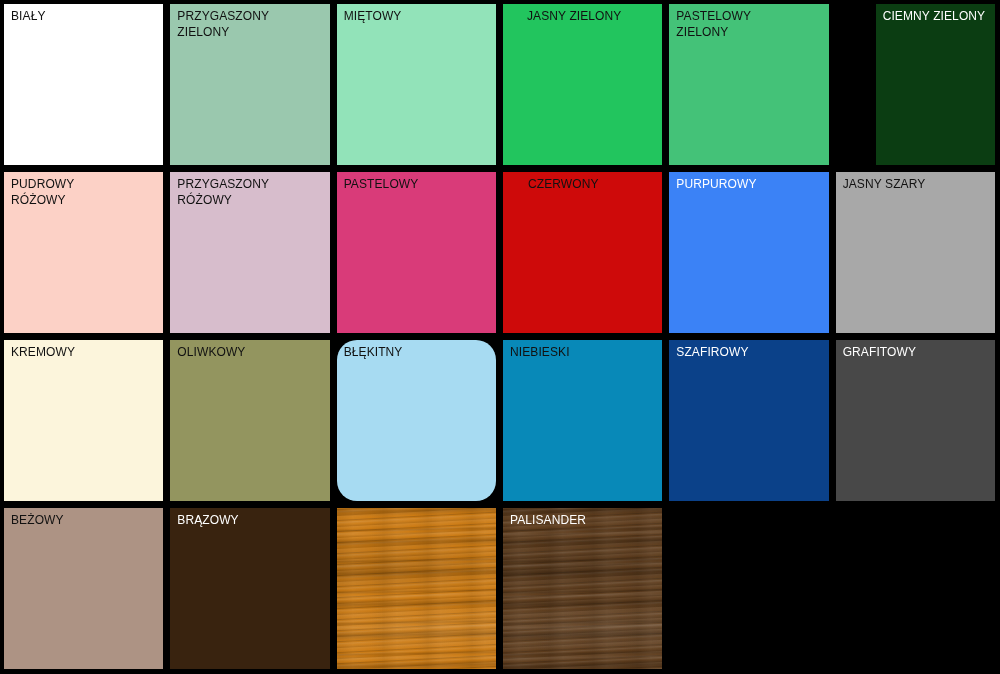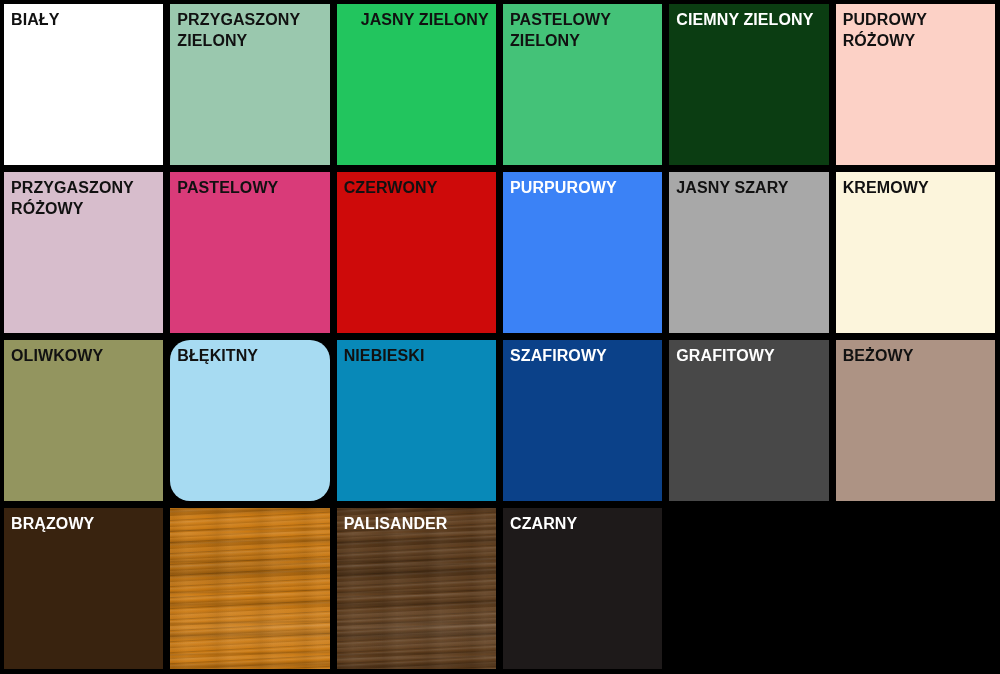--- a/index.html
+++ b/index.html
@@ -38,22 +38,22 @@
     position: absolute;
     inset: 0;
     pointer-events: none;
   }
 
   .swatch-label {
     position: relative;
     z-index: 3;
     display: block;
     padding: 5px 0 0 7px;
-    font-size: 16px;
-    font-weight: bold;
+    font-size: 12px;
+    font-weight: normal;
     line-height: 1.33;
     letter-spacing: 0.1px;
     color: #111111;
     white-space: pre-line;
     text-rendering: optimizeLegibility;
   }
   .swatch.light-text .swatch-label {
     color: #ffffff;
   }
 
@@ -119,42 +119,45 @@
 <body>
 
 <div id="palette-grid" style="background: rgb(0, 0, 0); grid-template-columns: repeat(6, 1fr); grid-template-rows: repeat(4, 1fr);">
     <div class="swatch" style="background-color: rgb(255, 255, 255);">
       <span class="swatch-label">BIAŁY</span>
     </div>
     <div class="swatch" style="background-color: rgb(154, 200, 174);">
       <span class="swatch-label">PRZYGASZONY
 ZIELONY</span>
     </div>
+    <div class="swatch" style="background-color: rgb(146, 227, 185);">
+      <span class="swatch-label">MIĘTOWY</span>
+    </div>
     <div class="swatch" style="background-color: #22c55e; padding-left: 17px;">
       <span class="swatch-label">JASNY ZIELONY</span>
     </div>
     <div class="swatch" style="background-color: rgb(68, 194, 120);">
       <span class="swatch-label">PASTELOWY
 ZIELONY</span>
     </div>
-    <div class="swatch light-text" style="background-color: rgb(11, 61, 18);">
+    <div class="swatch light-text" style="background-color: rgb(11, 61, 18); margin-left: 40px;">
       <span class="swatch-label">CIEMNY ZIELONY</span>
     </div>
     <div class="swatch" style="background-color: rgb(252, 209, 198);">
       <span class="swatch-label">PUDROWY
 RÓŻOWY</span>
     </div>
     <div class="swatch" style="background-color: rgb(215, 189, 204);">
       <span class="swatch-label">PRZYGASZONY
 RÓŻOWY</span>
     </div>
     <div class="swatch" style="background-color: rgb(217, 59, 121);">
       <span class="swatch-label">PASTELOWY</span>
     </div>
-    <div class="swatch" style="background-color: rgb(206, 10, 10);">
+    <div class="swatch" style="background-color: rgb(206, 10, 10); padding-left: 18px;">
       <span class="swatch-label">CZERWONY</span>
     </div>
     <div class="swatch light-text" style="background-color: #3b82f6;">
       <span class="swatch-label">PURPUROWY</span>
     </div>
     <div class="swatch" style="background-color: rgb(168, 168, 168);">
       <span class="swatch-label">JASNY SZARY</span>
     </div>
     <div class="swatch" style="background-color: rgb(252, 245, 220);">
       <span class="swatch-label">KREMOWY</span>
@@ -184,16 +187,13 @@
       <span class="swatch-texture grain-a"></span>
       <span class="swatch-texture grain-b"></span>
       <span class="swatch-texture grain-c"></span>
     </div>
     <div class="swatch wood light-text" style="background-color: rgb(94, 60, 28);">
       <span class="swatch-texture grain-a"></span>
       <span class="swatch-texture grain-b"></span>
       <span class="swatch-texture grain-c"></span>
       <span class="swatch-label">PALISANDER</span>
     </div>
-    <div class="swatch light-text" style="background-color: rgb(30, 26, 26);">
-      <span class="swatch-label">CZARNY</span>
-    </div>
   </div>
 
 </body></html>

